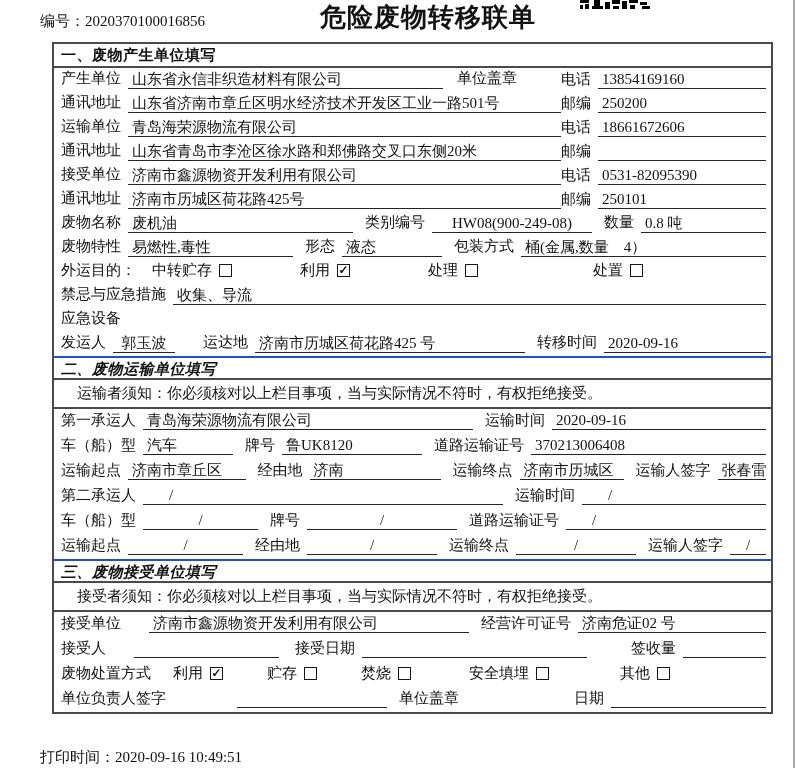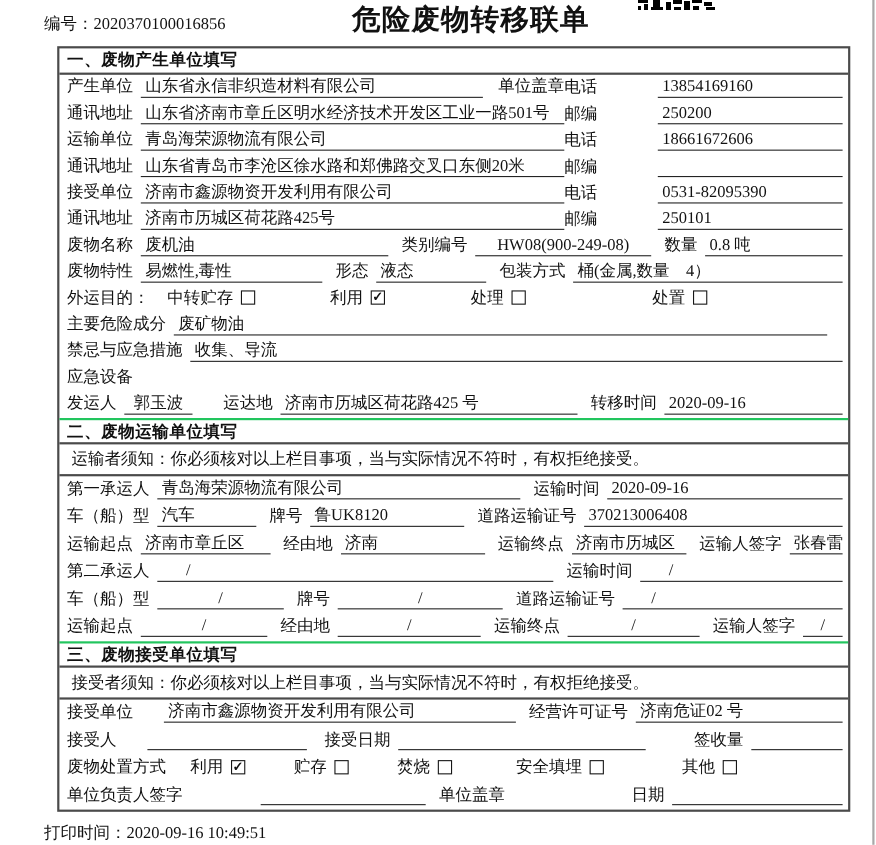--- a/index.html
+++ b/index.html
@@ -11,28 +11,28 @@
   }
   .page-edge { position:absolute; top:0; right:1px; width:2px; height:768px; background:#a8a8a8; }
   
   .hdr { position:relative; height:40px; }
   .serial { position:absolute; left:40px; top:12px; font-size:15px; white-space:nowrap; }
   .doc-title { position:absolute; left:0; right:0; top:0; text-align:center; font-size:26px; font-weight:bold; letter-spacing:1px; padding-left:60px; }
   .qr { position:absolute; top:0; left:580px; width:70px; height:9px; }
   
   .tbl { position:absolute; left:52px; top:42px; width:721px; border:2px solid #4a4a4a; background:#fff; }
   .sec-h { height:24px; line-height:23px; font-weight:bold; font-size:15px; padding-left:7px; border-bottom:2px solid #4a4a4a; letter-spacing:.5px; }
-  .sec-h.topline { border-top:2px solid #22c55e; }
-  .notice { height:29px; display:flex; align-items:center; padding-left:11px; border-bottom:2px solid #4a4a4a; white-space:nowrap; }
+  .sec-h.topline { border-top:2px solid #1d4ed8;font-style:italic; }
+  .notice { height:29px; display:flex; align-items:center; padding-left:23px; border-bottom:2px solid #4a4a4a; white-space:nowrap; }
   .row { display:flex; align-items:center; height:24px; padding:0 5px 3px 7px; white-space:nowrap; }
   .row.h25 { height:25px; }
   .lbl { white-space:nowrap; }
   .fill { border-bottom:1px solid #232323; padding:0 4px; margin-left:7px; overflow:hidden; white-space:nowrap; height:20px; line-height:20px; }
   .grow { flex:1 1 auto; }
-  .rg { margin-left:auto; display:flex; align-items:flex-end;gap:48px; }
+  .rg { margin-left:auto; display:flex; align-items:flex-end; }
   .ctr { text-align:center; }
   .sl { padding-left:26px; }
   .cbg { display:flex; align-items:center; }
   .cb { display:inline-block; width:13px; height:13px; border:1.5px solid #161616; margin-left:7px; font-size:12px; line-height:11px; text-align:center; font-weight:bold; }
   .ftr { position:absolute; left:40px; top:748px; font-size:15px; white-space:nowrap; }
   
   .ml12{margin-left:12px}.ml14{margin-left:14px}.ml16{margin-left:16px}.ml22{margin-left:22px}
   .ml28{margin-left:28px}.ml44{margin-left:44px}.ml46{margin-left:71px}.ml58{margin-left:58px}
   .ml68{margin-left:68px}.ml78{margin-left:78px}.ml115{margin-left:115px}
   .w62{width:62px}.w90{width:90px}.w100{width:100px}.w115{width:115px}.w120{width:120px}
@@ -156,24 +156,20 @@
     <span class="cbg ml78">
       <span class="lbl">处理</span>
       <span class="cb"></span>
     </span>
     <span class="cbg ml115">
       <span class="lbl">处置</span>
       <span class="cb"></span>
     </span>
   </div>
 
-  <div class="row">
-    <span class="lbl">主要危险成分</span>
-    <span class="fill grow mr14">废矿物油</span>
-  </div>
 
   <div class="row">
     <span class="lbl">禁忌与应急措施</span>
     <span class="fill grow">收集、导流</span>
   </div>
 
   <div class="row">
     <span class="lbl">应急设备</span>
   </div>
 

